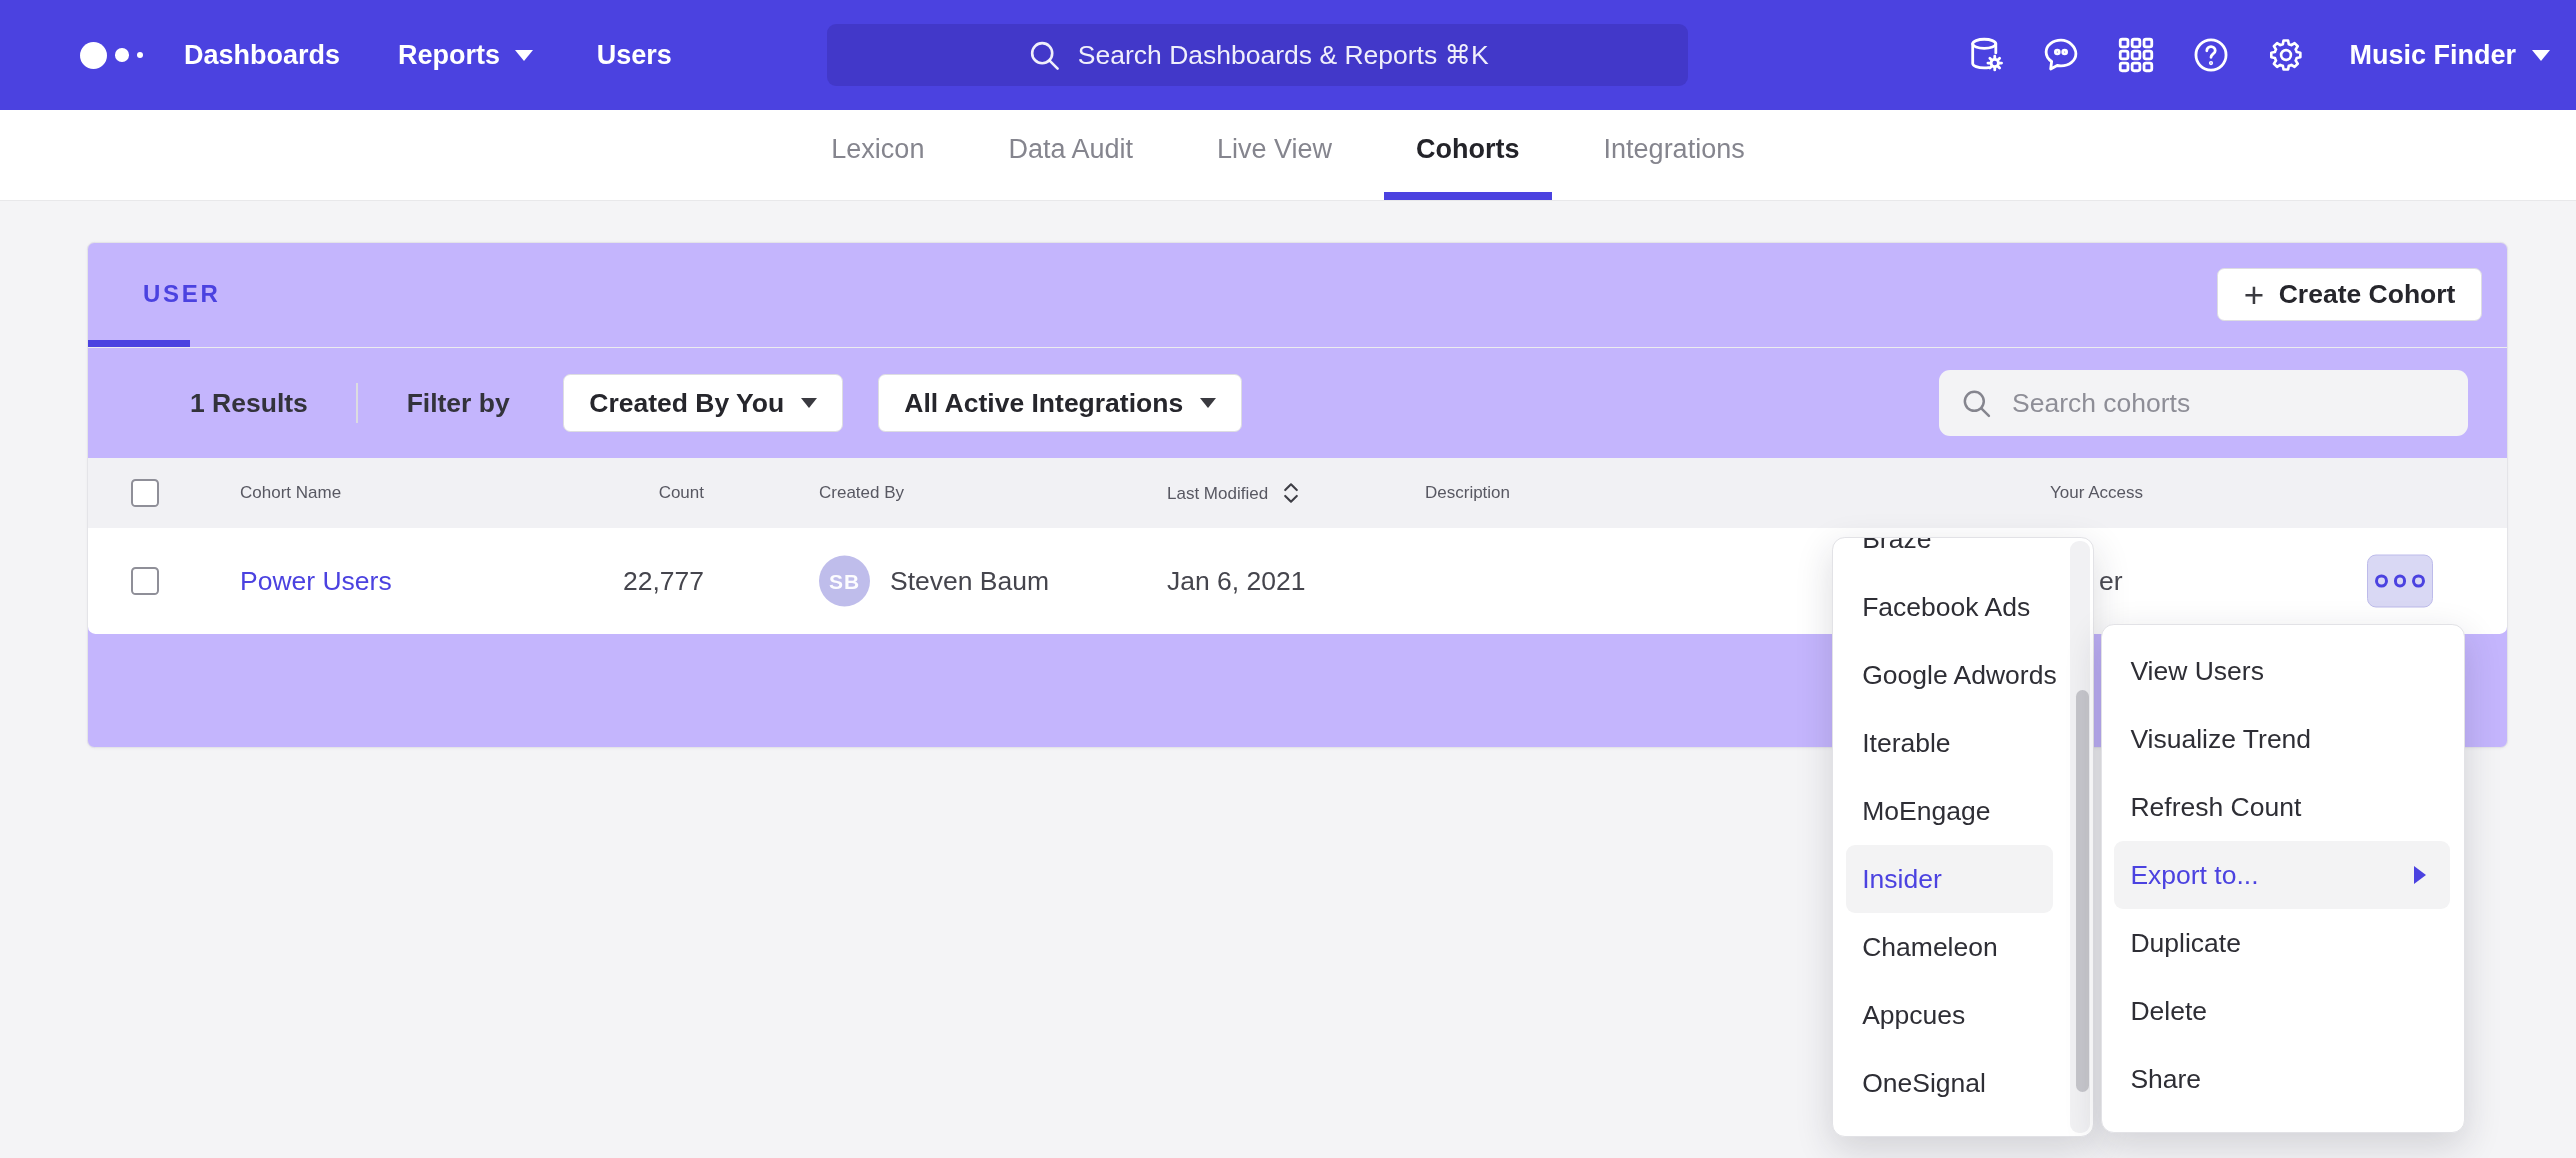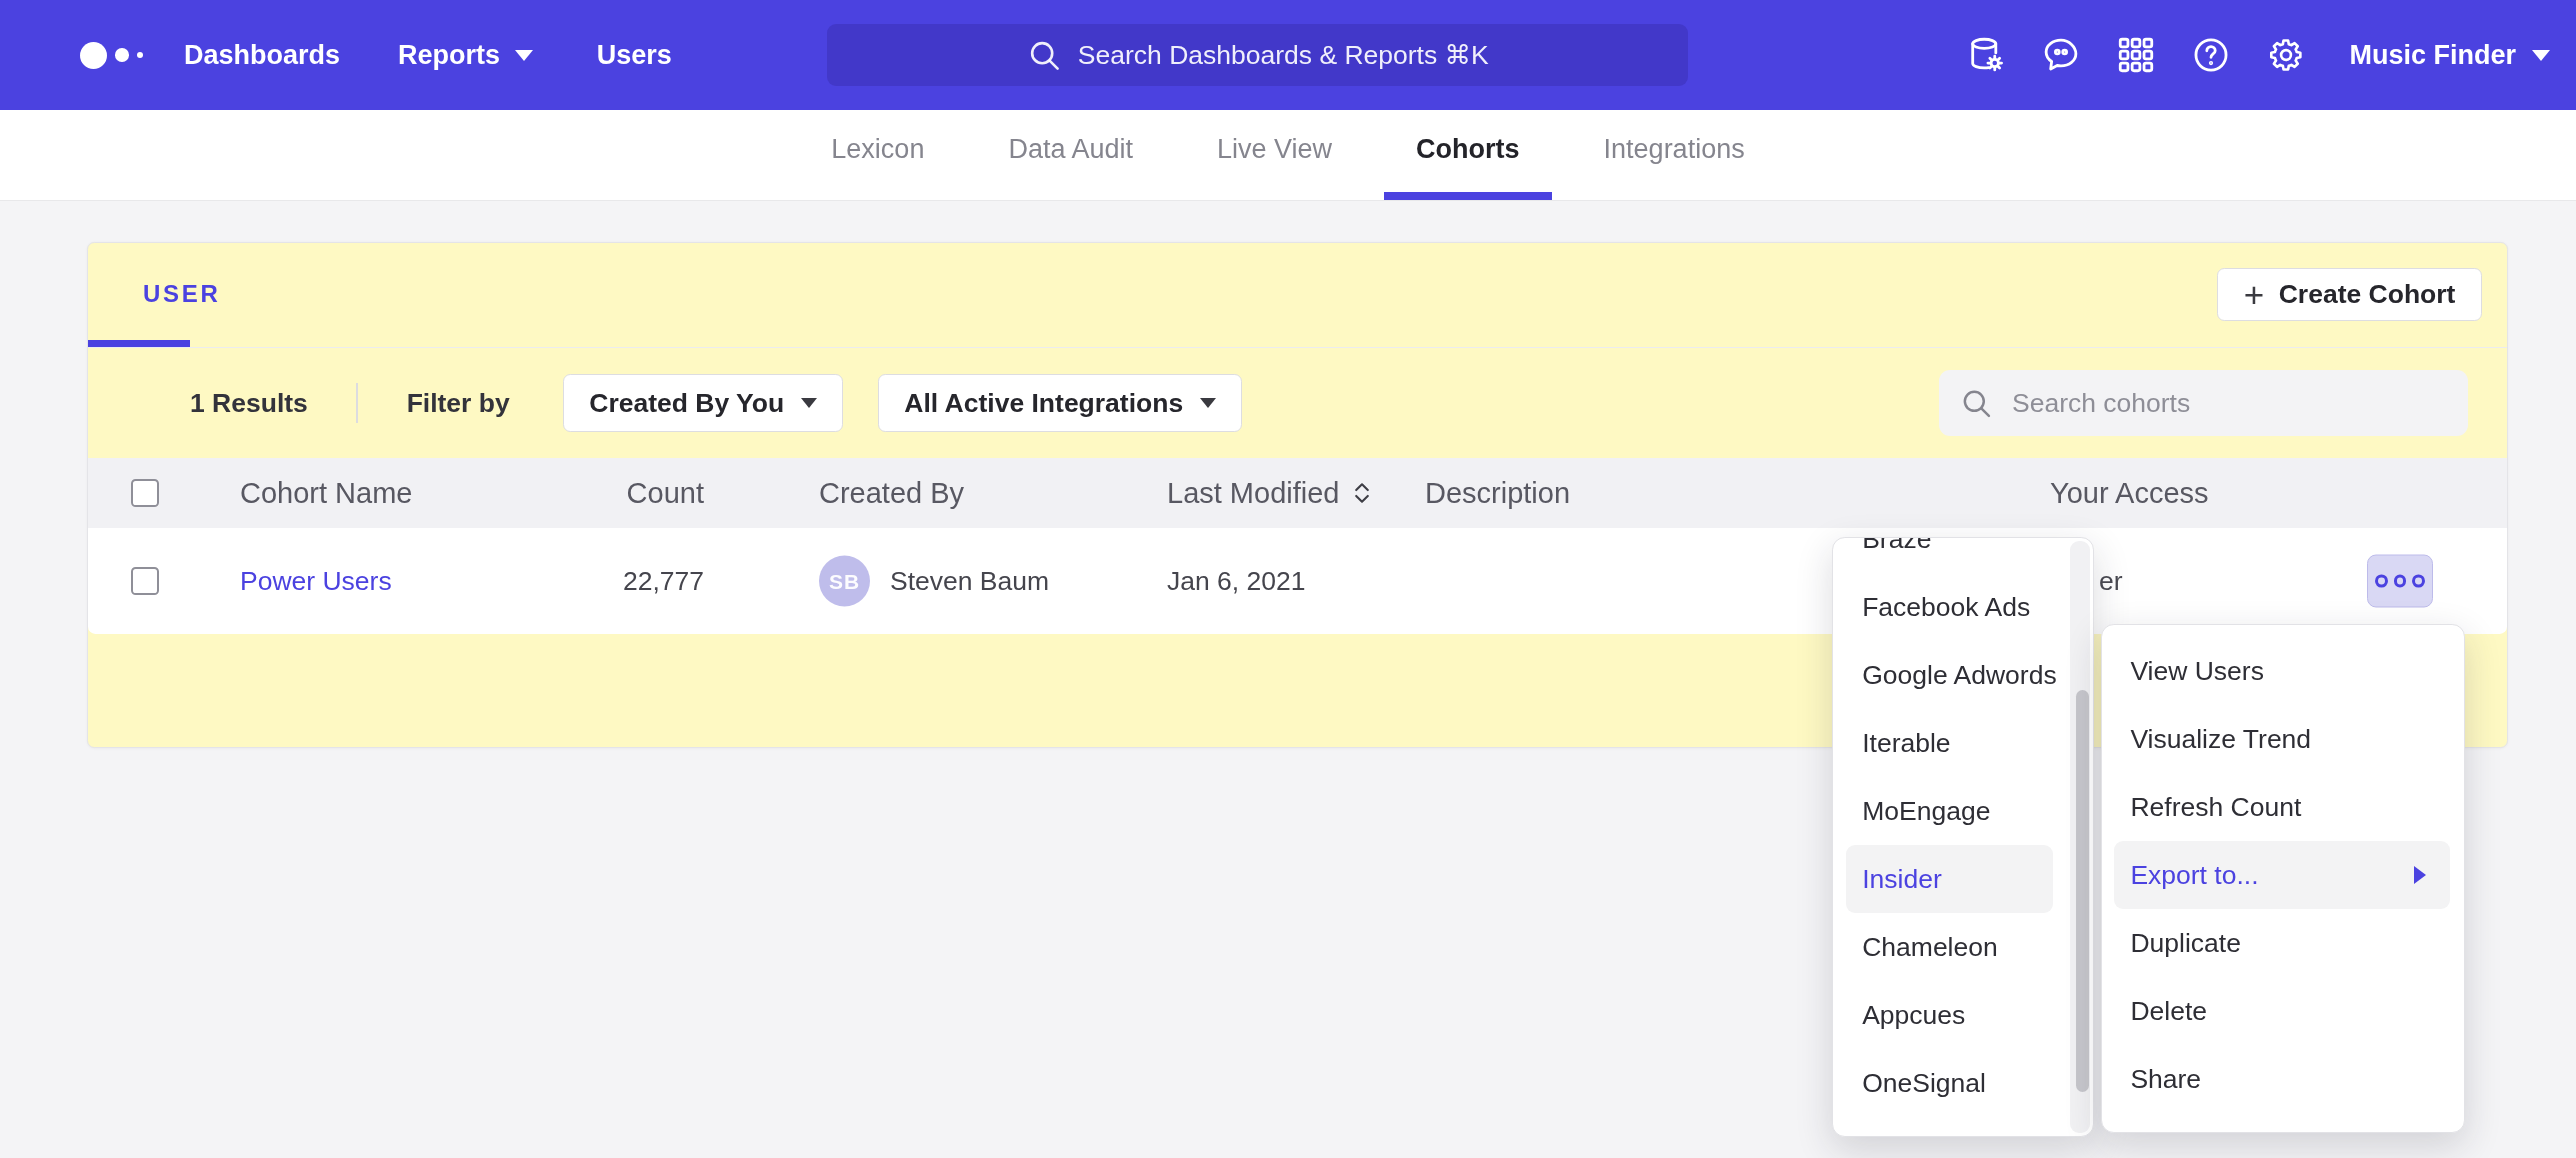--- a/index.html
+++ b/index.html
@@ -40,40 +40,40 @@
   .workspace{display:flex;align-items:center;margin-left:9px;color:#fff;font-size:27px;font-weight:700;cursor:pointer;}
   .workspace .caret-w{margin-left:16.4px;}
 
   
   .subnav{position:absolute;left:0;top:110px;width:2576px;height:91px;background:#fff;border-bottom:0.9px solid #E8E8EA;display:flex;align-items:center;justify-content:center;gap:84px;padding-bottom:11px;}
   .tab{font-size:27px;color:#85858E;cursor:pointer;position:relative;height:100%;display:flex;align-items:center;}
   .tab.active{color:#232329;font-weight:700;}
   .tab .underline{position:absolute;left:50%;transform:translateX(-50%);bottom:-11px;width:168px;height:8.2px;background:var(--accent);}
 
   
-  .card{position:absolute;left:87px;top:242px;width:2421px;height:506px;background:#fef9c3;border:0.9px solid var(--card-border);border-radius:7.3px;box-shadow:0 0.9px 2.7px rgba(0,0,0,.04);}
+  .card{position:absolute;left:87px;top:242px;width:2421px;height:506px;background:#c4b5fd;border:0.9px solid var(--card-border);border-radius:7.3px;box-shadow:0 0.9px 2.7px rgba(0,0,0,.04);}
   .card-head{position:relative;height:105px;border-bottom:0.9px solid #ECECEF;}
   .user-tab{position:absolute;left:55px;top:37px;font-size:24px;font-weight:700;letter-spacing:2.7px;color:var(--accent);cursor:pointer;}
   .user-underline{position:absolute;left:0;bottom:0;width:102px;height:7.3px;background:var(--accent);}
   .create-btn{position:absolute;right:25px;top:25px;height:53px;display:flex;align-items:center;padding:0 25.6px;border:1.8px solid var(--btn-border);border-radius:7.3px;background:#fff;font-size:26.5px;font-weight:600;color:#26262C;cursor:pointer;}
   .plus{font-size:35px;font-weight:400;color:#3A3A40;margin-right:14.6px;line-height:0;}
 
   .filter-row{position:relative;height:110px;display:flex;align-items:center;padding-left:102px;gap:20px;}
   .results{font-size:26.5px;font-weight:600;color:#33333B;margin-right:28px;}
   .vdiv{width:1.8px;height:40px;background:#DCDCE0;margin-right:29px;}
   .filter-by{font-size:26.5px;font-weight:600;color:#33333B;margin-right:33px;}
   .drop-btn{height:58px;display:flex;align-items:center;padding:0 25.6px;border:1.8px solid var(--btn-border);border-radius:7.3px;background:#fff;font-size:26.5px;font-weight:600;color:#26262C;margin-right:14.6px;cursor:pointer;}
   .caret-d{width:0;height:0;border-left:8.2px solid transparent;border-right:8.2px solid transparent;border-top:10px solid #3A3A40;margin-left:16.4px;}
   .cohort-search{margin-left:auto;margin-right:39px;width:529px;height:66px;background:#F3F3F5;border-radius:11px;display:flex;align-items:center;padding:0 20px;}
   .cohort-search svg{flex:0 0 auto;margin-right:18px;}
   .cohort-search input{border:none;outline:none;background:transparent;font-size:26.5px;color:var(--txt);width:100%;font-family:inherit;}
   .cohort-search input::placeholder{color:#8E8E97;}
 
   
-  .thead{position:relative;height:70px;background:var(--head-band);font-size:29px;color:var(--txt-head);}
+  .thead{position:relative;height:70px;background:var(--head-band);font-size:17px;color:var(--txt-head);}
   .thead .cell{position:absolute;top:50%;transform:translateY(-50%);white-space:nowrap;}
   .trow{position:relative;height:106px;background:#fff;font-size:26.5px;color:var(--txt2);border-radius:0 0 7.3px 7.3px;}
   .trow .cell{position:absolute;top:50%;transform:translateY(-50%);white-space:nowrap;}
   .checkbox{width:28px;height:28px;border:2.7px solid #8F8F98;border-radius:4.6px;background:#fff;cursor:pointer;}
   .c-check{left:43px;}
   .c-name{left:152px;}
   .c-count{left:433px;width:183px;text-align:right;}
   .c-created{left:731px;}
   .c-mod{left:1079px;display:flex;align-items:center;}
   .c-desc{left:1337px;}

